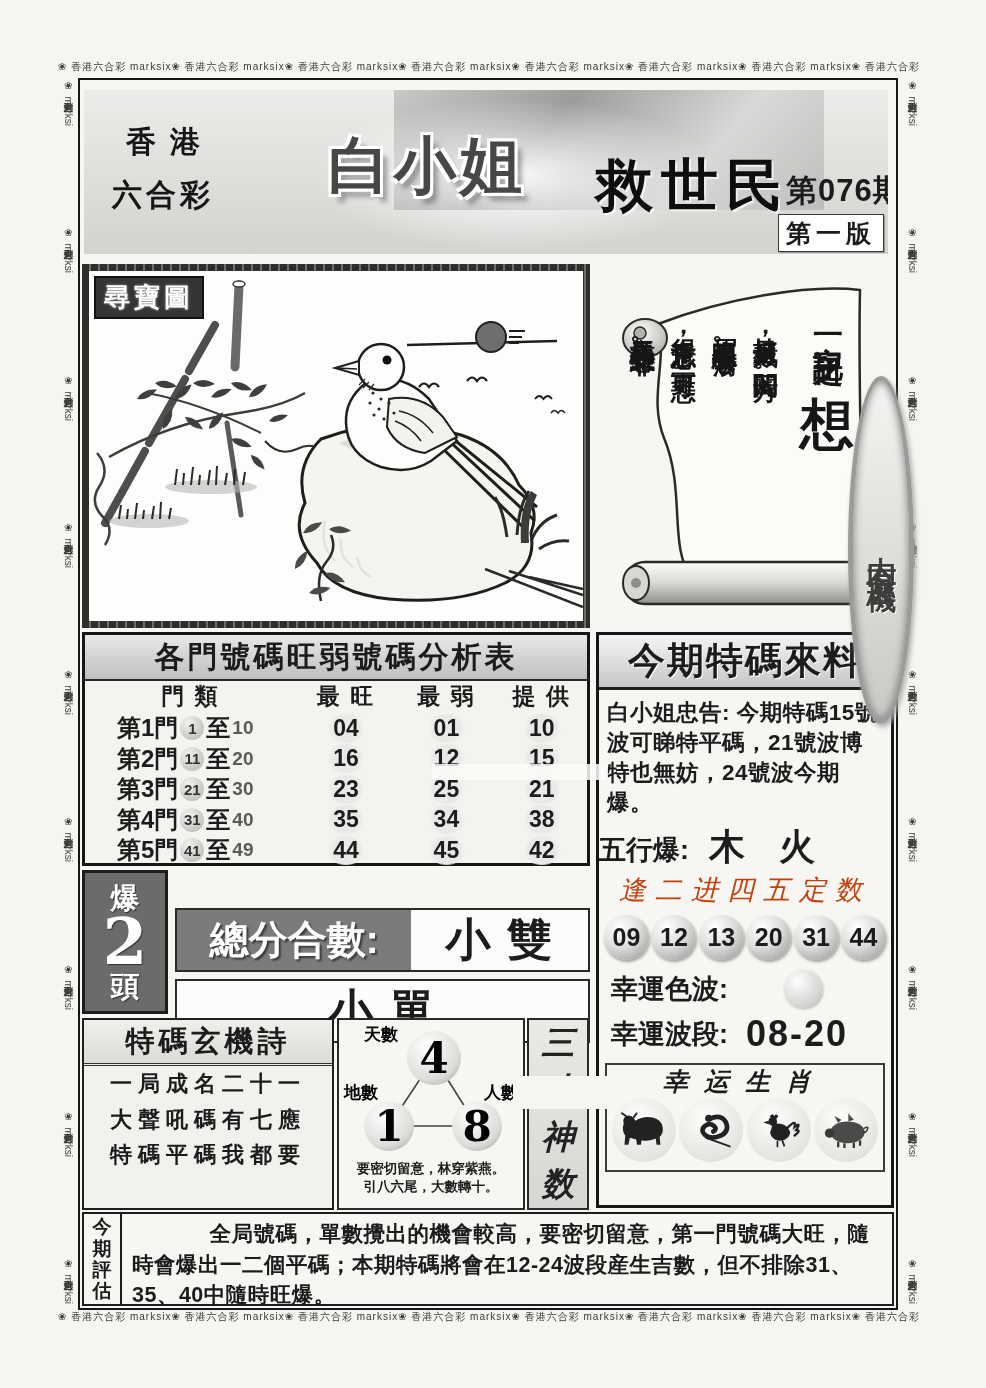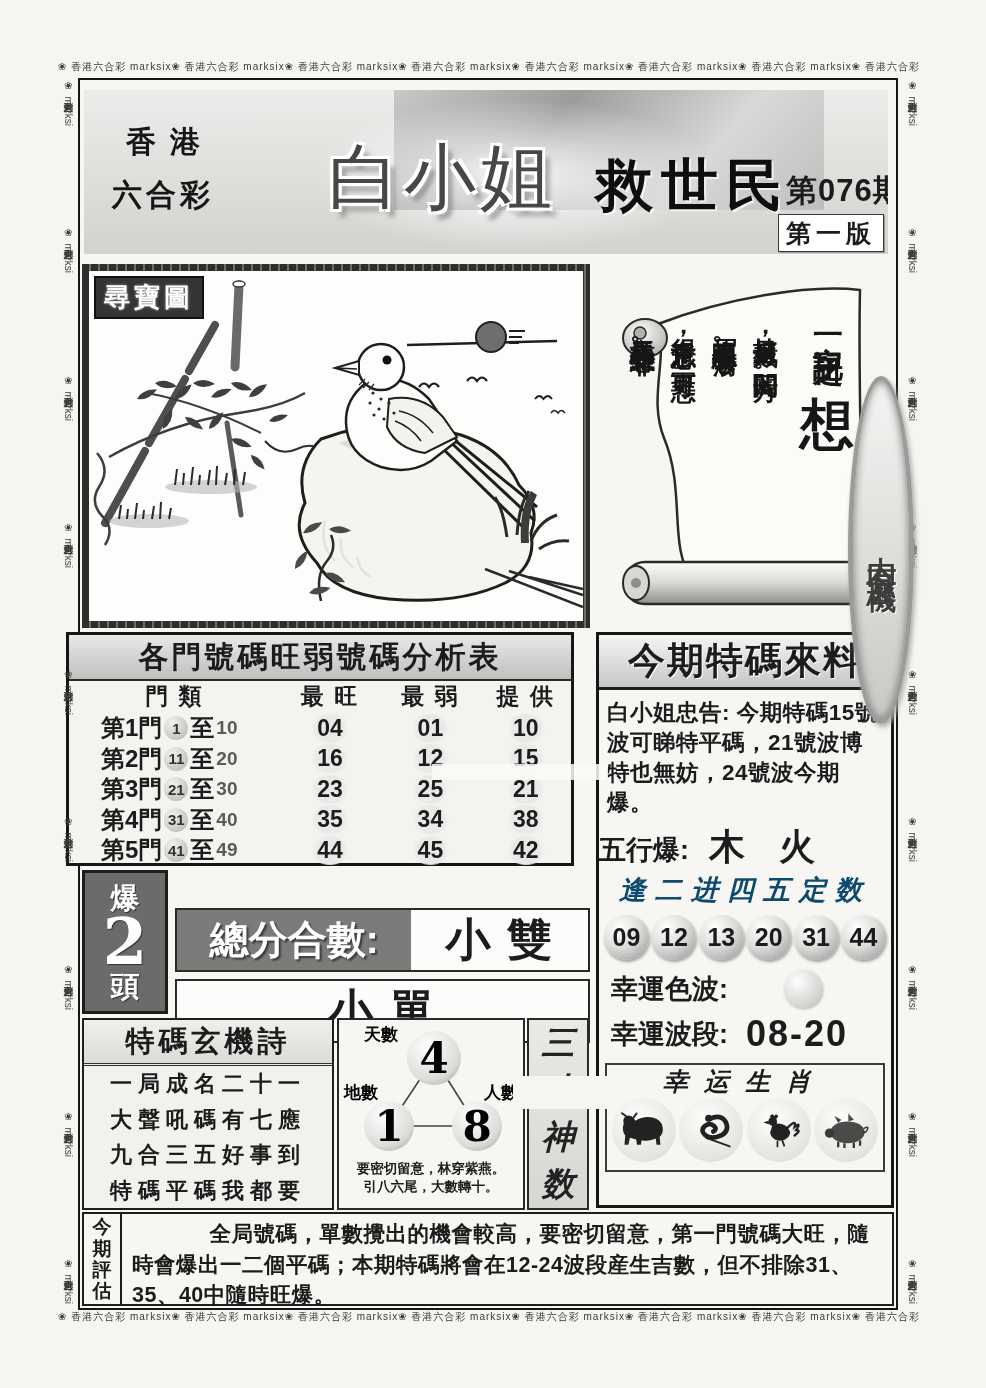--- a/index.html
+++ b/index.html
@@ -18,21 +18,21 @@
   
   .header{left:84px;top:90px;width:804px;height:164px;background:linear-gradient(180deg,#ececea,#d2d2cf);overflow:hidden;}
   .header-photo{position:absolute;left:310px;top:0;width:430px;height:120px;
         background:linear-gradient(130deg,#c2c2c0,#8e8e8c 35%,#d6d6d4 70%,#b9b9b7);opacity:.85;}
   .header-glow{position:absolute;left:230px;top:10px;width:400px;height:150px;
         background:radial-gradient(ellipse at center,rgba(255,255,255,.95),rgba(255,255,255,0) 72%);}
   .brand{position:absolute;left:28px;top:26px;font-family:"DejaVu Serif",serif;font-weight:700;
          font-size:30px;line-height:1.75;color:#161616;}
   .brand div:first-child{margin-left:14px;letter-spacing:14px;}
   .brand div:last-child{letter-spacing:4px;}
-  .title-main{position:absolute;left:244px;top:40px;font-size:72px;font-weight:400;letter-spacing:4px;color:#474745;
+  .title-main{position:absolute;left:244px;top:34px;font-size:62px;font-weight:700;letter-spacing:4px;color:#474745;
       text-shadow:3px 3px 0 #fff,-3px -3px 0 #fff,3px -3px 0 #fff,-3px 3px 0 #fff,7px 8px 5px #55555588;white-space:nowrap;}
   .title-sub{position:absolute;left:512px;top:58px;font-size:57px;font-weight:900;letter-spacing:8px;color:#0e0e0e;
       text-shadow:2px 2px 0 #ffffffaa;white-space:nowrap;}
   .issue{position:absolute;left:702px;top:80px;font-size:31px;font-weight:800;letter-spacing:1px;white-space:nowrap;}
   .edition{position:absolute;left:694px;top:124px;width:104px;height:36px;background:#fff;border:1px solid #3a3a3a;
       display:flex;align-items:center;justify-content:center;font-size:25px;font-weight:800;letter-spacing:5px;box-shadow:1px 1px 0 #999;}
 
   
   .treasure{left:82px;top:264px;width:508px;height:364px;background:repeating-linear-gradient(90deg,#2e2e2c 0 7px,#6d6d6b 7px 9px);padding:7px;box-sizing:border-box;}
   .treasure-inner{position:relative;width:100%;height:100%;background:#fdfdfb;overflow:hidden;}
@@ -46,21 +46,21 @@
   .scroll-text{position:absolute;right:30px;top:52px;height:250px;writing-mode:vertical-rl;font-weight:800;color:#161616;z-index:2;}
   .scroll-col{margin-left:8px;font-size:25px;letter-spacing:2px;white-space:nowrap;}
   .scroll-col.head{font-size:30px;letter-spacing:4px;}
   .big-char{font-size:54px;margin-top:14px;font-weight:900;}
   .badge{left:848px;top:376px;width:56px;height:338px;border-radius:50%;z-index:6;
       background:linear-gradient(180deg,#f4f4f2,#c9c9c6);border:5px solid #9b9b99;
       box-shadow:inset 0 0 8px #777,2px 3px 5px #aaa;display:flex;align-items:center;justify-content:center;
       writing-mode:vertical-rl;font-size:30px;font-weight:900;color:#3d3d3b;letter-spacing:9px;text-shadow:1px 1px 0 #fff;}
 
   
-  .analysis{left:66px;top:632px;width:508px;height:234px;border:3px solid #161616;box-sizing:border-box;background:#f4f3f0;}
+  .analysis{left:82px;top:632px;width:508px;height:234px;border:3px solid #161616;box-sizing:border-box;background:#f4f3f0;}
   .analysis-title{height:44px;line-height:44px;text-align:center;font-size:30px;font-weight:900;letter-spacing:3px;
       background:linear-gradient(180deg,#e8e8e6,#bfbfbd);border-bottom:2px solid #2a2a2a;}
   .a-row{display:grid;grid-template-columns:42% 20% 20% 18%;height:30.5px;align-items:center;}
   .a-row.a-head{font-size:24px;font-weight:900;height:31px;}
   .a-row.a-head .a-cell{letter-spacing:2px;}
   .a-cell{text-align:center;font-size:23px;font-weight:800;white-space:nowrap;}
   .a-door{display:flex;align-items:center;justify-content:flex-start;padding-left:10px;gap:2px;font-size:24px;margin-left:22px;}
   .num-circle{display:inline-flex;width:24px;height:24px;border-radius:50%;align-items:center;justify-content:center;
       background:radial-gradient(circle at 35% 30%,#f2f2f0,#b2b2b0);font-size:15px;font-weight:700;color:#333;}
   .to-num{color:#5a5a58;font-size:19px;font-weight:700;}
@@ -98,22 +98,22 @@
   .strip-white{left:513px;top:1076px;width:94px;height:33px;background:#f6f5f2;z-index:4;}
   .streak{left:432px;top:764px;width:176px;height:16px;background:rgba(250,250,248,.85);z-index:4;}
 
   
   .special{left:596px;top:632px;width:298px;height:576px;border:3px solid #161616;box-sizing:border-box;background:#f7f6f3;}
   .special-title{height:52px;line-height:52px;text-align:center;font-size:37px;font-weight:900;letter-spacing:2px;
       background:linear-gradient(180deg,#f5f5f3,#c6c6c4);border-bottom:3px solid #1d1d1d;text-shadow:1px 1px 0 #fff;}
   .advice{padding:8px 8px 2px;font-size:22.5px;font-weight:800;line-height:1.34;letter-spacing:.5px;}
   .five{display:flex;align-items:baseline;padding:2px 0 0;font-size:27px;font-weight:900;white-space:nowrap;}
   .five-value{font-family:"DejaVu Serif",serif;font-size:36px;font-weight:700;margin-left:20px;letter-spacing:34px;}
-  .hand{font-family:"DejaVu Serif",serif;font-style:italic;font-size:27px;font-weight:700;letter-spacing:9px;
-      text-align:center;line-height:1.35;color:#0c4a6e;white-space:nowrap;}
+  .hand{font-family:"DejaVu Serif",serif;font-style:italic;font-size:27px;font-weight:400;letter-spacing:9px;
+      text-align:center;line-height:1.35;color:#c2410c;white-space:nowrap;}
   .balls{display:flex;justify-content:space-between;padding:7px 5px 5px;}
   .ball{width:45px;height:45px;border-radius:50%;display:flex;align-items:center;justify-content:center;
       background:radial-gradient(circle at 35% 28%,#fff 0%,#dededc 45%,#a6a6a4 85%,#8d8d8b);
       box-shadow:1px 2px 3px rgba(0,0,0,.35);font-size:25px;font-weight:900;}
   .lucky{display:flex;align-items:center;padding:5px 12px 0;font-size:27px;font-weight:900;white-space:nowrap;}
   .color-ball{width:38px;height:38px;border-radius:50%;margin-left:56px;
       background:radial-gradient(circle at 35% 30%,#fff,#d2d2d0 70%,#aeaeac);box-shadow:1px 1px 3px rgba(0,0,0,.3);}
   .band-value{margin-left:18px;font-size:36px;font-weight:900;letter-spacing:2px;}
   .zodiac{margin:8px 6px 0;border:2px solid #3c3c3c;padding:0 4px 8px;}
   .zodiac-title{text-align:center;font-family:"DejaVu Serif",serif;font-style:italic;font-size:25px;font-weight:700;letter-spacing:16px;}
@@ -396,21 +396,20 @@
           <div class="burst-value">小 單</div>
         </div>
       </div>
   </div>
 
   <div class="abs poem">
     <div class="poem-title">特碼玄機詩</div>
     <div>
         <div class="poem-line">一局成名二十一</div>
         <div class="poem-line">大聲吼碼有七應</div>
-        <div class="poem-line">九合三五好事到</div>
         <div class="poem-line">特碼平碼我都要</div>
       </div>
   </div>
 
   <div class="abs trinity">
     <svg width="184" height="136" viewBox="0 0 184 136">
       <defs>
         <radialGradient id="ballG" cx=".38" cy=".3" r=".85">
           <stop offset="0" stop-color="#ffffff"></stop>
             <stop offset=".7" stop-color="#dddcd9"></stop>

